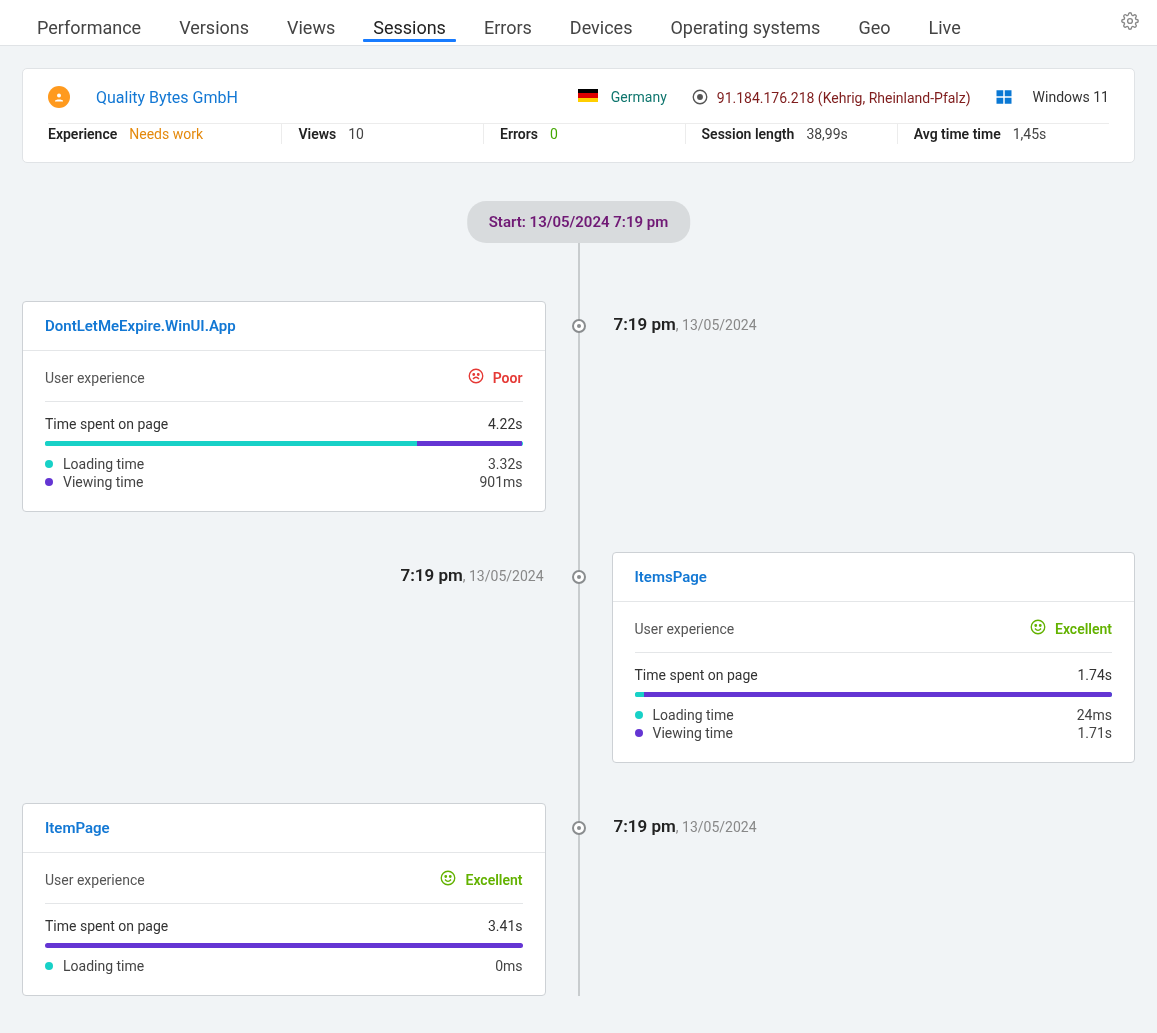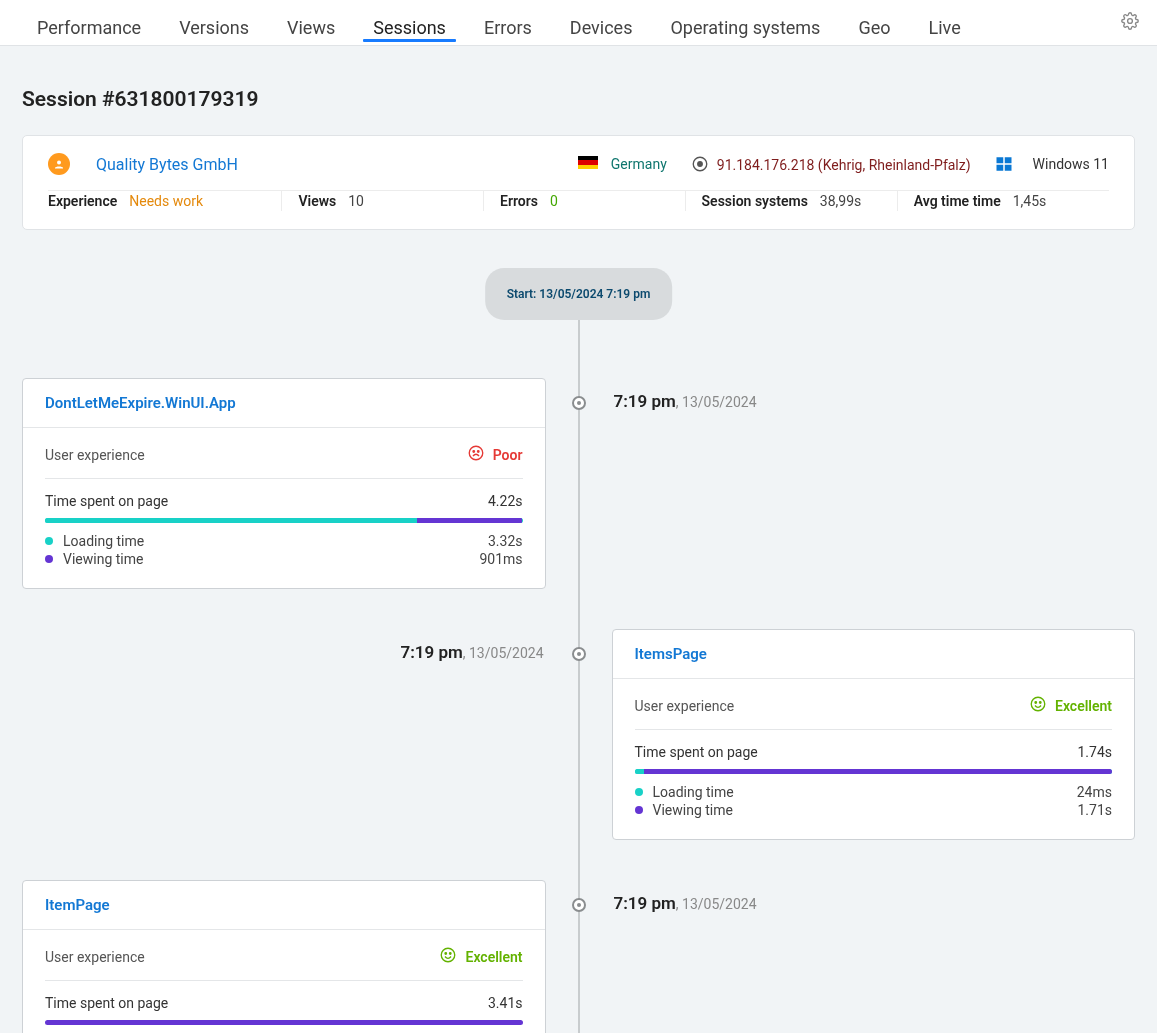--- a/index.html
+++ b/index.html
@@ -52,22 +52,22 @@
   .cell .value { color:#444; }
   .cell .value.orange { color:#e4890c; }
   .cell .value.green { color:#43a702; }
 
   
   .timeline-wrap { position:relative; margin-top:38px; }
   .vline {
     position:absolute; left:50%; top:40px; bottom:0; width:2px; margin-left:-1px; background:#c8ccce;
   }
   .start-pill {
-    display:inline-block; background:#d8dbdd; color:#0c4a6e; font-weight:600; font-size:12px;
-    padding:19px 22px; border-radius:19px; position:relative; left:50%; transform:translateX(-50%); z-index:2;
+    display:inline-block; background:#d8dbdd; color:#701a75; font-weight:600; font-size:15px;
+    padding:12px 22px; border-radius:19px; position:relative; left:50%; transform:translateX(-50%); z-index:2;
   }
   .timestamp {
     position:absolute; font-size:14px; color:#888;
   }
   .timestamp .time { font-size:17px; font-weight:600; color:#222; }
 
   .card {
     background:#fff; border:1px solid #cdd1d5; border-radius:4px; width:518px;
   }
   .card .card-head { padding:15px 22px; border-bottom:1px solid #e4e6e8; }
@@ -127,21 +127,20 @@
     </div>
   <span>
     <svg class="gear" viewBox="0 0 24 24" fill="none" stroke="currentColor" stroke-width="1.8">
         <circle cx="12" cy="12" r="3.2"></circle>
         <path d="M19.4 15a1.7 1.7 0 0 0 .34 1.87l.06.06a2 2 0 1 1-2.83 2.83l-.06-.06a1.7 1.7 0 0 0-1.87-.34 1.7 1.7 0 0 0-1.03 1.56V21a2 2 0 1 1-4 0v-.08a1.7 1.7 0 0 0-1.03-1.56 1.7 1.7 0 0 0-1.87.34l-.06.06a2 2 0 1 1-2.83-2.83l.06-.06A1.7 1.7 0 0 0 4.6 15a1.7 1.7 0 0 0-1.56-1.03H3a2 2 0 1 1 0-4h.08A1.7 1.7 0 0 0 4.64 8.94a1.7 1.7 0 0 0-.34-1.87l-.06-.06A2 2 0 1 1 7.07 4.18l.06.06a1.7 1.7 0 0 0 1.87.34A1.7 1.7 0 0 0 10.03 3V3a2 2 0 1 1 4 0v.08a1.7 1.7 0 0 0 1.03 1.56 1.7 1.7 0 0 0 1.87-.34l.06-.06a2 2 0 1 1 2.83 2.83l-.06.06a1.7 1.7 0 0 0-.34 1.87 1.7 1.7 0 0 0 1.56 1.03H21a2 2 0 1 1 0 4h-.08A1.7 1.7 0 0 0 19.4 15z"></path>
       </svg>
   </span>
 </div>
 
 <div class="content">
-  <h1 class="page-title">Session #631800179319</h1>
 
   <div class="summary">
     <div class="summary-row1">
       <div class="org">
         <span class="org-icon">
           <svg width="12" height="12" viewBox="0 0 24 24" fill="#fff">
               <circle cx="12" cy="9" r="4"></circle>
               <path d="M4 20c0-4 16-4 16 0v1H4z"></path>
             </svg>
         </span>
@@ -177,21 +176,21 @@
       </div>
       <div class="cell" style="width:19%;">
         <span class="label">Views</span>
         <span class="value">10</span>
       </div>
       <div class="cell" style="width:19%;align-items:flex-end;">
         <span class="label">Errors</span>
         <span class="value green">0</span>
       </div>
       <div class="cell" style="width:20%;">
-        <span class="label">Session systems</span>
+        <span class="label">Session length</span>
         <span class="value">38,99s</span>
       </div>
       <div class="cell" style="width:20%;">
         <span class="label">Avg time time</span>
         <span class="value">1,45s</span>
       </div>
     </div>
   </div>
 
   <div class="timeline-wrap">

